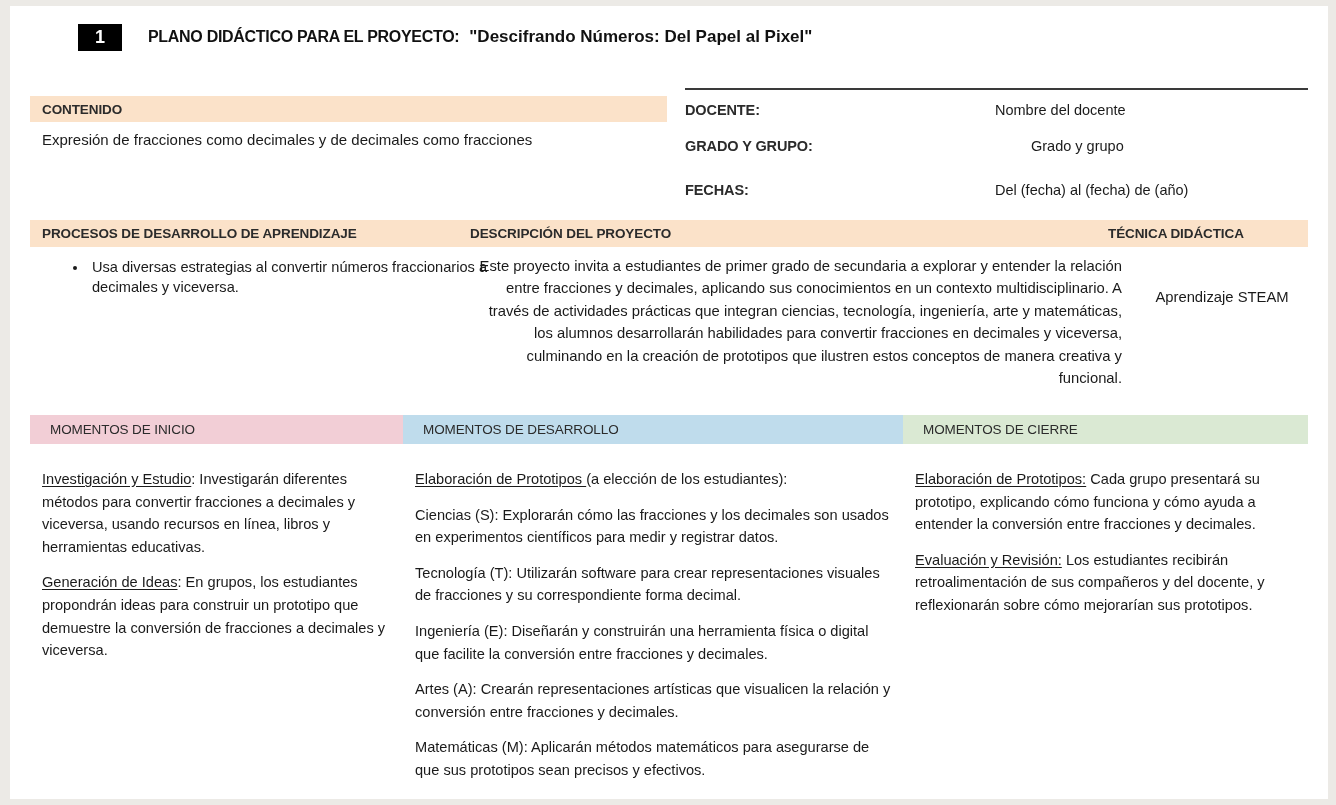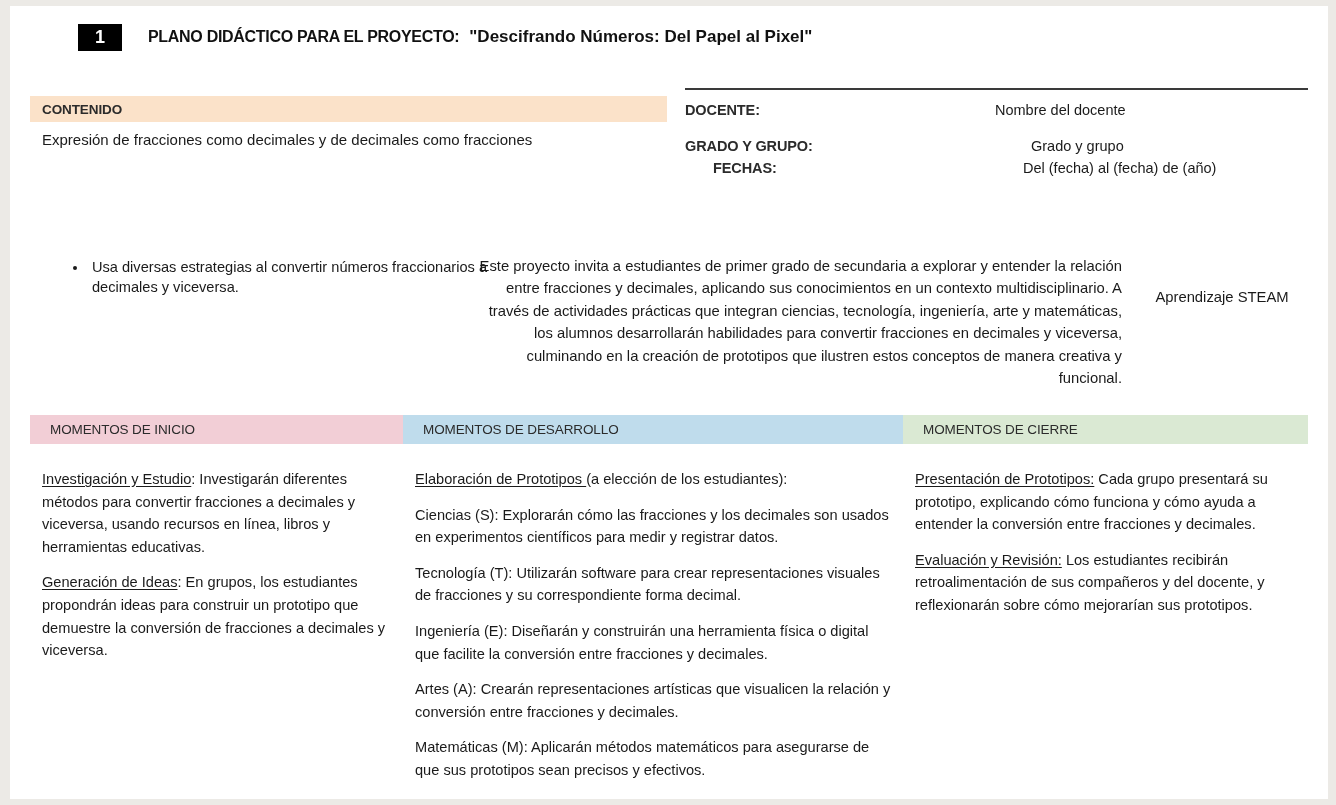--- a/index.html
+++ b/index.html
@@ -119,21 +119,21 @@
     width: 310px;
     font-weight: bold;
     color: #2b2b2b;
     letter-spacing: -0.1px;
   }
   .meta-row .val {
     color: #1a1a1a;
   }
   .meta-r0 { top: 14px; }
   .meta-r1 { top: 50px; gap: 36px; }
-  .meta-r2 { top: 72px; margin-left: 28px; }
+  .meta-r2 { top: 94px; }
 
   
   .band2-head {
     position: absolute;
     left: 20px;
     top: 214px;
     width: 1278px;
     height: 27px;
     background: #fbe2c9;
   }
@@ -272,20 +272,25 @@
         <div class="val">Grado y grupo</div>
       </div>
 
       <div class="meta-row meta-r2">
         <div class="lbl">FECHAS:</div>
         <div class="val">Del  (fecha) al (fecha) de (año)</div>
       </div>
     </div>
   </div>
 
+  <div class="band2-head">
+    <div class="h b2h-0">PROCESOS DE DESARROLLO DE APRENDIZAJE</div>
+    <div class="h b2h-1">DESCRIPCIÓN DEL PROYECTO</div>
+    <div class="h b2h-2">TÉCNICA DIDÁCTICA</div>
+  </div>
 
   <div class="band2-body">
     <ul class="pda-list">
       <li>Usa diversas estrategias al convertir números fraccionarios a decimales y viceversa.</li>
     </ul>
     <div class="proj-desc">Este proyecto invita a estudiantes de primer grado de secundaria a explorar y entender la relación entre fracciones y decimales, aplicando sus conocimientos en un contexto multidisciplinario. A través de actividades prácticas que integran ciencias, tecnología, ingeniería, arte y matemáticas, los alumnos desarrollarán habilidades para convertir fracciones en decimales y viceversa, culminando en la creación de prototipos que ilustren estos conceptos de manera creativa y funcional.</div>
     <div class="tecnica-val">Aprendizaje STEAM</div>
   </div>
 
   <div class="mom-heads">
@@ -307,18 +312,18 @@
       </div>
     <div class="mom-col mc-1" id="col-desarrollo">
         <p><span class="u">Elaboración de Prototipos </span><span>(a elección de los estudiantes):</span></p>
         <p><span>Ciencias (S): Explorarán cómo las fracciones y los decimales son usados en experimentos científicos para medir y registrar datos.</span></p>
         <p><span>Tecnología (T): Utilizarán software para crear representaciones visuales de fracciones y su correspondiente forma decimal.</span></p>
         <p><span>Ingeniería (E): Diseñarán y construirán una herramienta física o digital que facilite la conversión entre fracciones y decimales.</span></p>
         <p><span>Artes (A): Crearán representaciones artísticas que visualicen la relación y conversión entre fracciones y decimales.</span></p>
         <p><span>Matemáticas (M): Aplicarán métodos matemáticos para asegurarse de que sus prototipos sean precisos y efectivos.</span></p>
       </div>
     <div class="mom-col mc-2" id="col-cierre">
-        <p><span class="u">Presentación de Prototipos:</span><span> Cada grupo presentará su prototipo, explicando cómo funciona y cómo ayuda a entender la conversión entre fracciones y decimales.</span></p>
+        <p><span class="u">Elaboración de Prototipos:</span><span> Cada grupo presentará su prototipo, explicando cómo funciona y cómo ayuda a entender la conversión entre fracciones y decimales.</span></p>
         <p><span class="u">Evaluación y Revisión:</span><span> Los estudiantes recibirán retroalimentación de sus compañeros y del docente, y reflexionarán sobre cómo mejorarían sus prototipos.</span></p>
       </div>
   </div>
 
 </div>
 
 </body></html>

